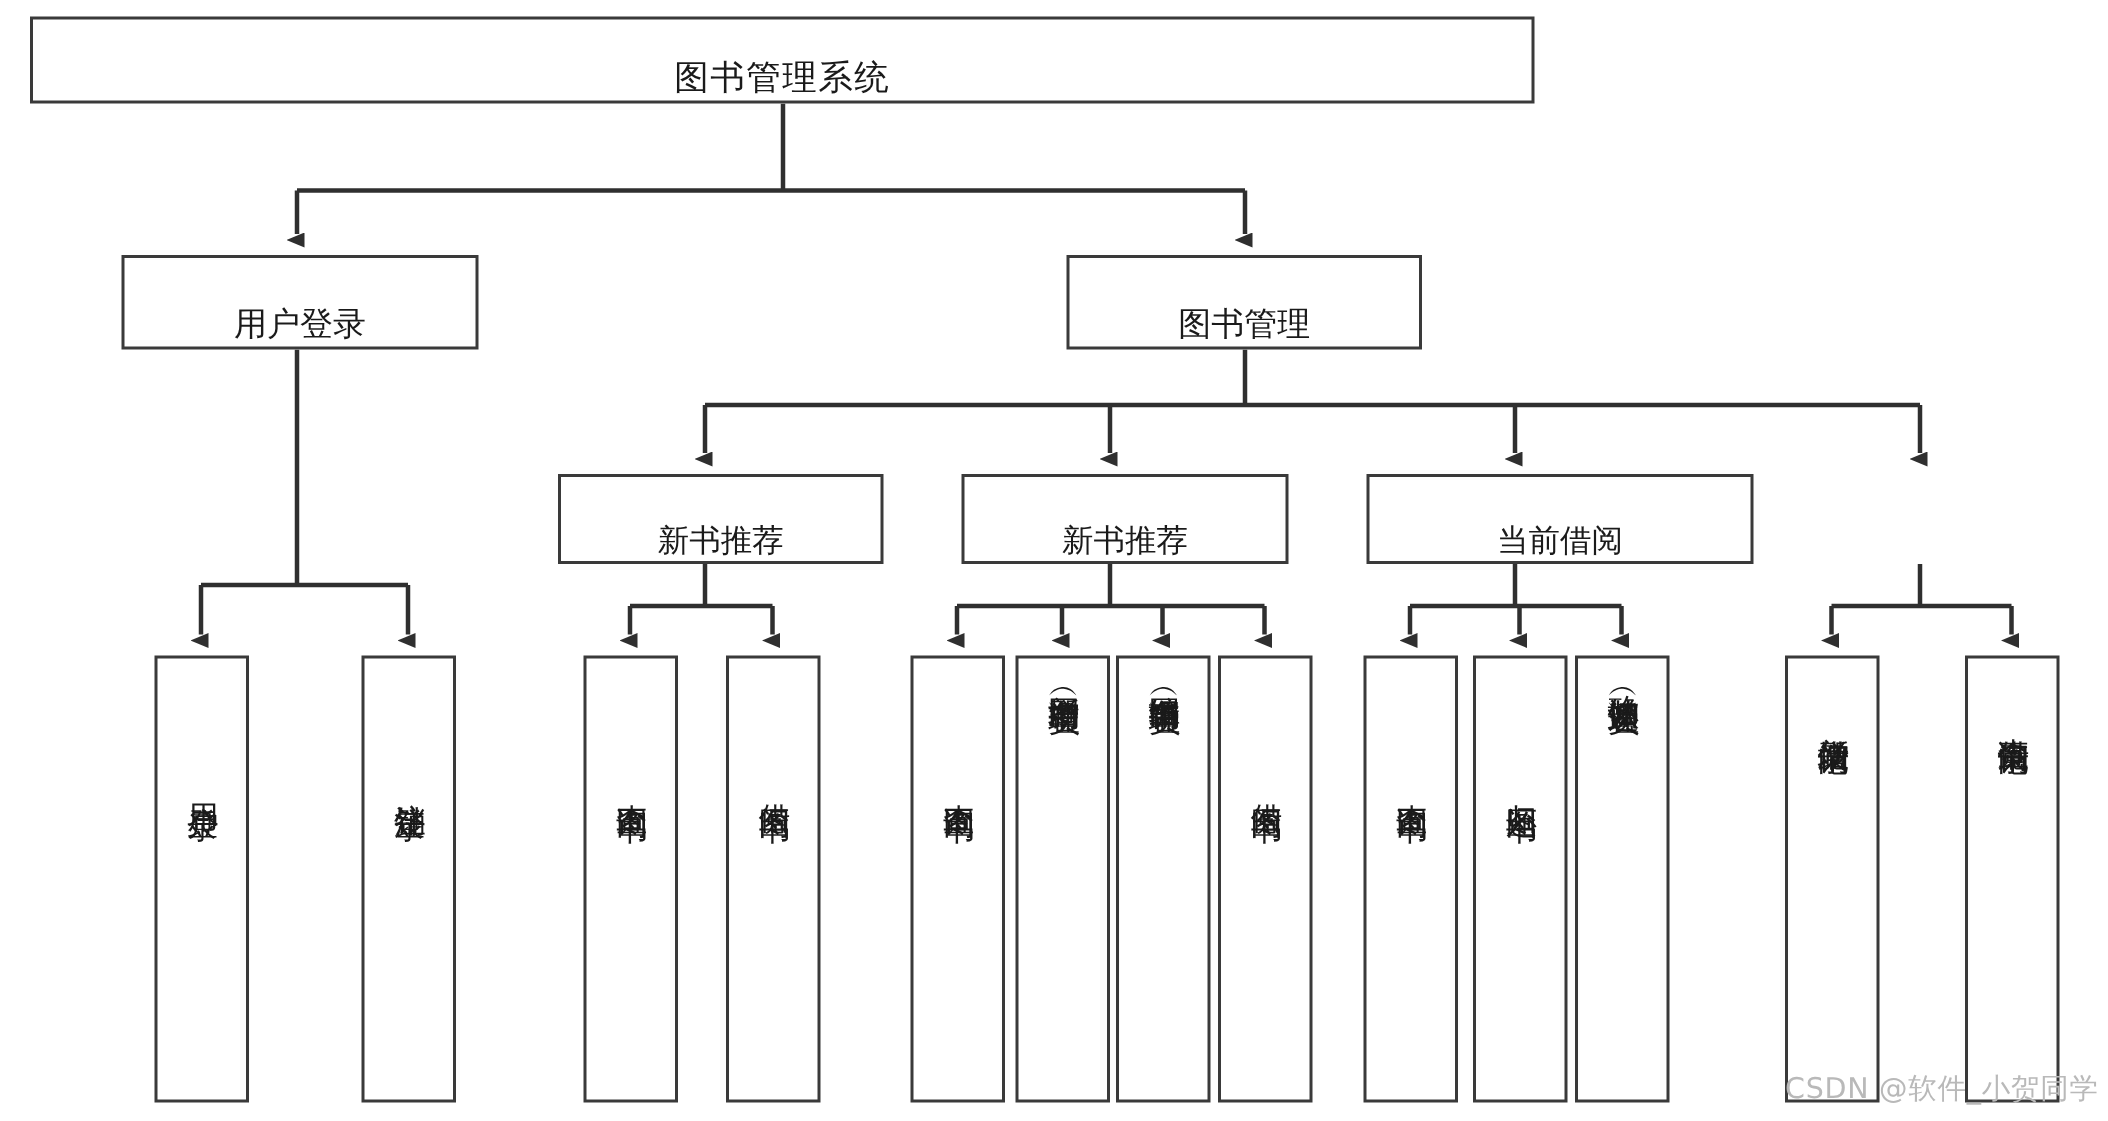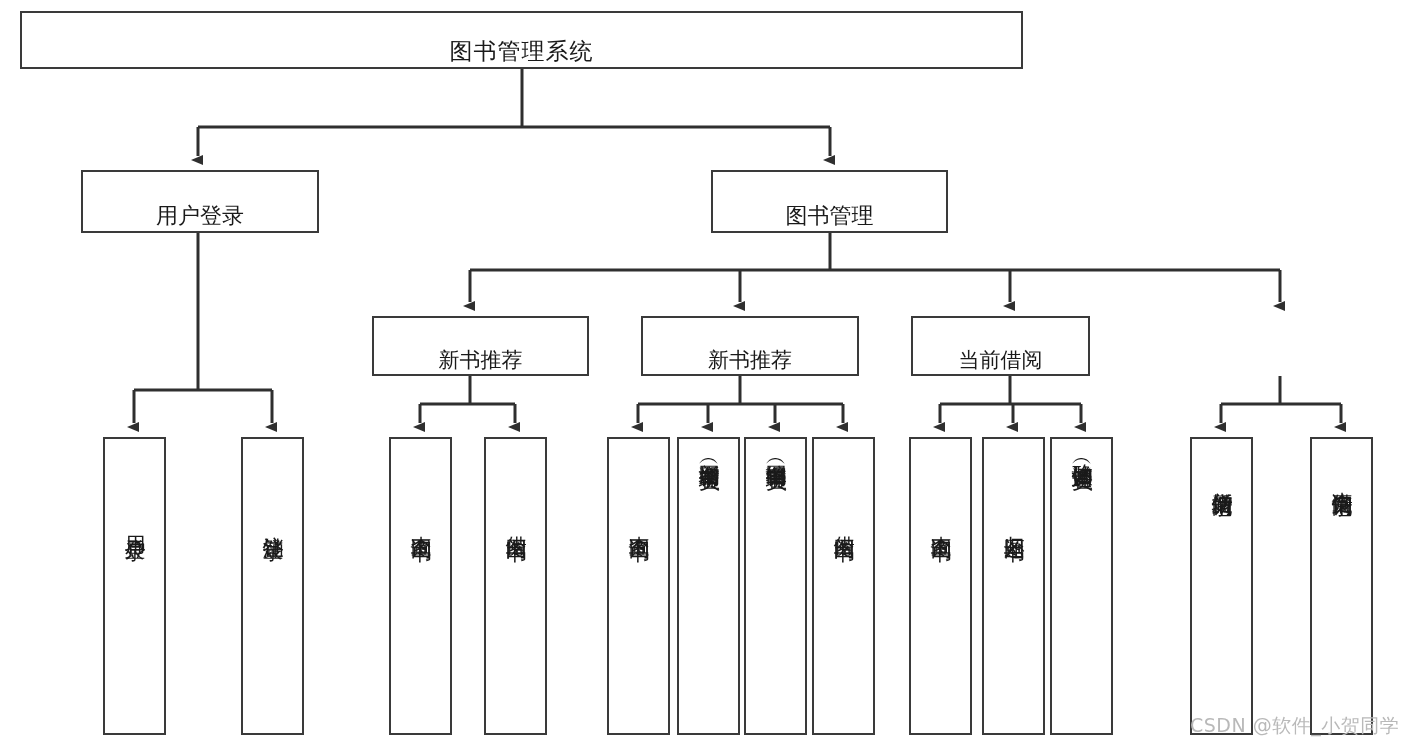--- a/index.html
+++ b/index.html
@@ -138,21 +138,21 @@
   <div class="node l2" style="left:711px;top:170px;width:237px;height:63px;">
     <span>图书管理</span>
   </div>
 
   <div class="node l3" style="left:362px;top:316px;width:217px;height:60px;">
     <span>新书推荐</span>
   </div>
   <div class="node l3" style="left:631px;top:316px;width:218px;height:60px;">
     <span>新书推荐</span>
   </div>
-  <div class="node l3" style="left:901px;top:316px;width:179px;height:60px;">
+  <div class="node l3" style="left:901px;top:316px;width:258px;height:60px;">
     <span>当前借阅</span>
   </div>
 
   <div class="node leaf" style="left:103px;top:437px;width:63px;height:298px;padding-top:80px;">
     <span class="vtext">用户登录</span>
   </div>
   <div class="node leaf" style="left:241px;top:437px;width:63px;height:298px;padding-top:80px;">
     <span class="vtext">注销登录</span>
   </div>
 

